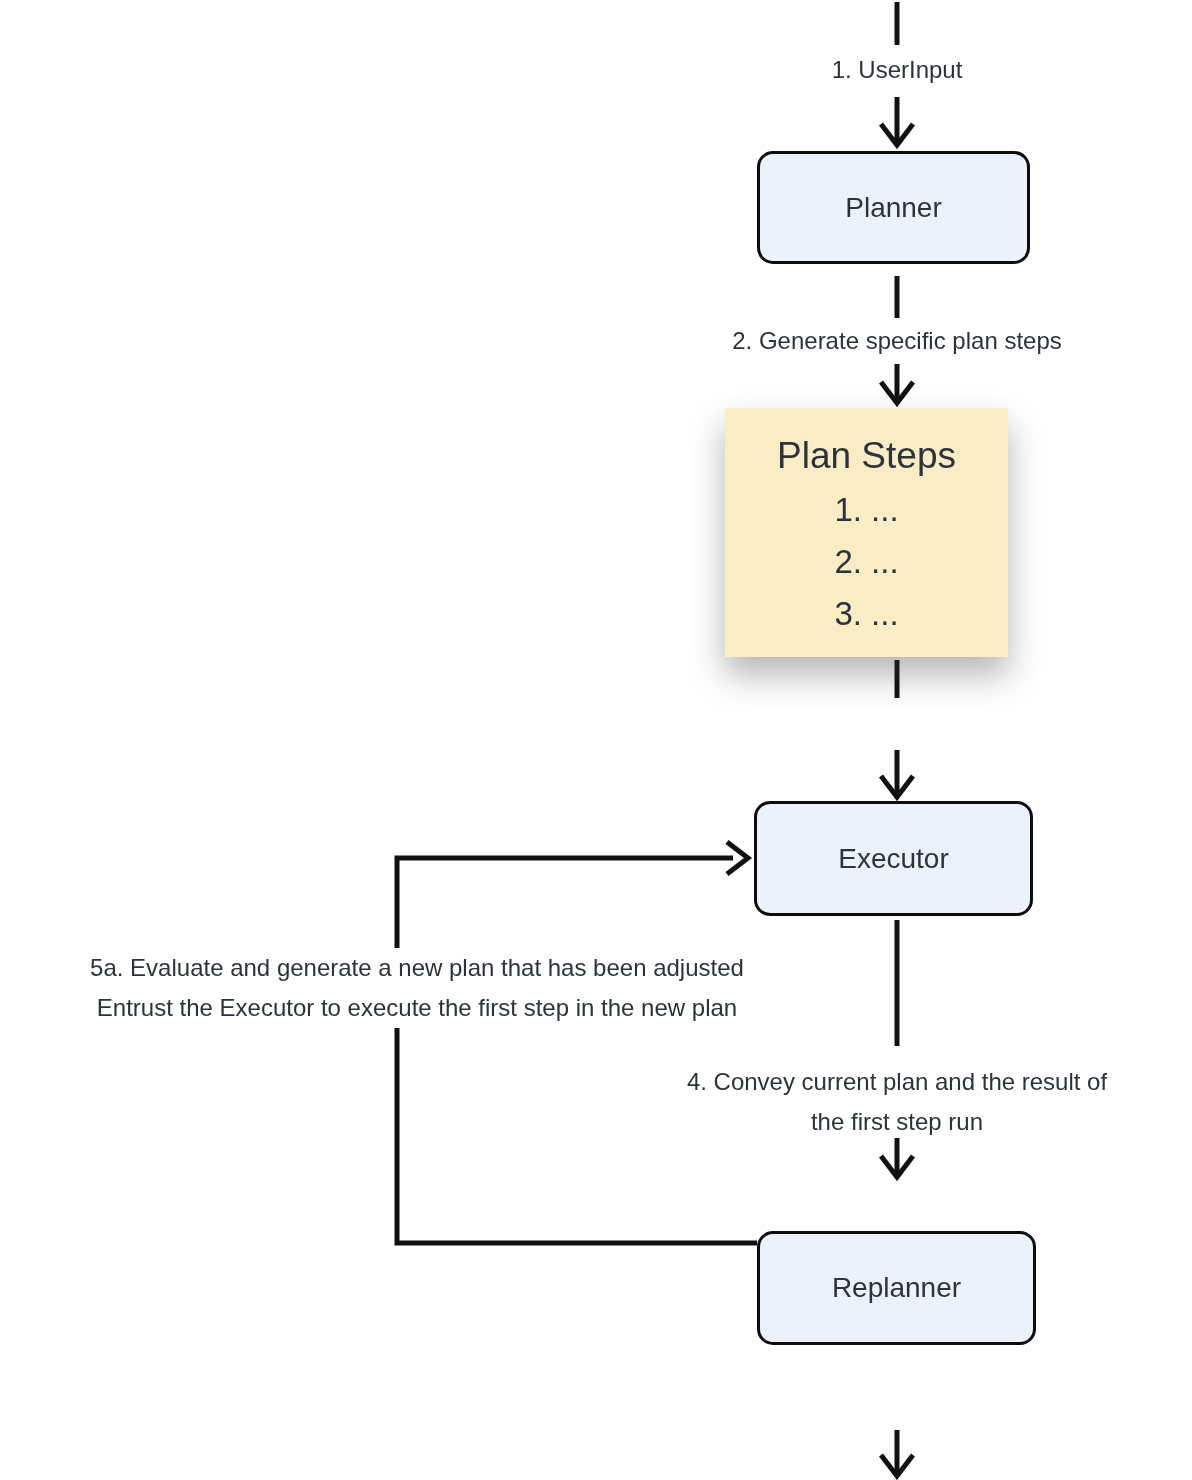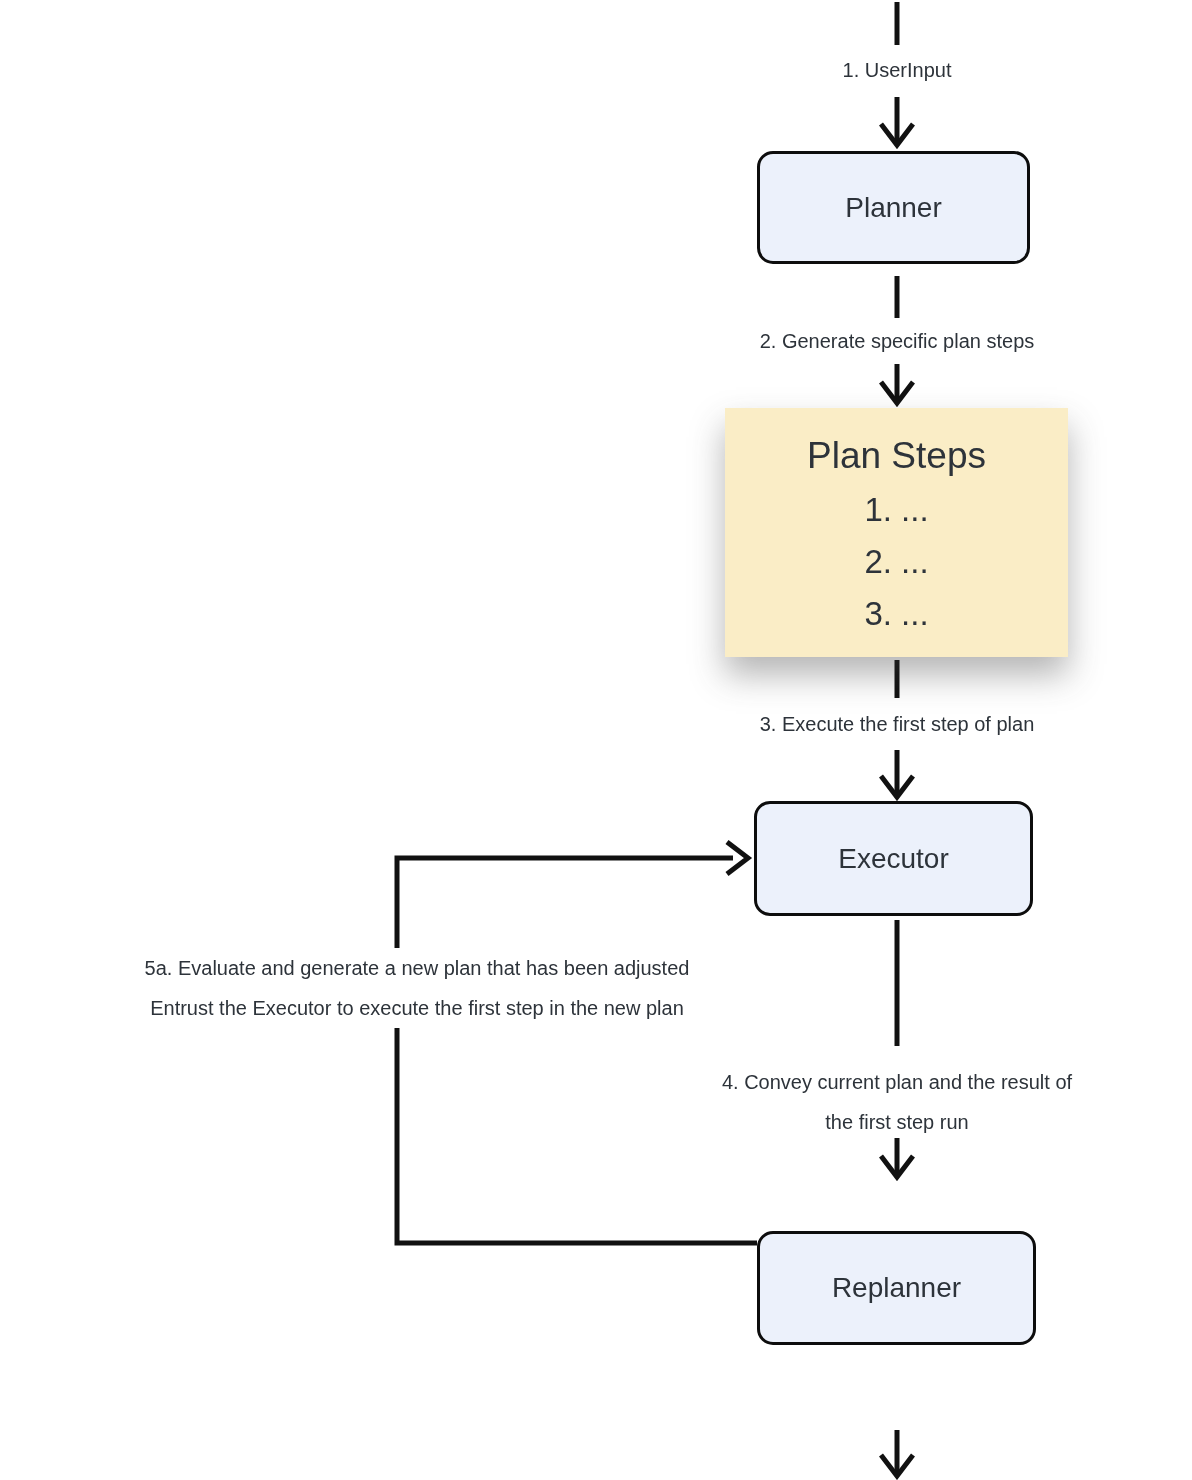--- a/index.html
+++ b/index.html
@@ -34,40 +34,40 @@
     font-size: 28px;
     color: #2d333a;
   }
   .node-planner   { left: 757px; top: 151px;  width: 273px; height: 113px; }
   .node-executor  { left: 754px; top: 801px;  width: 279px; height: 115px; }
   .node-replanner { left: 757px; top: 1185px; width: 279px; height: 114px; margin-top: 46px; }
   .node-plansteps {
     position: absolute;
     box-sizing: border-box;
     left: 725px; top: 408px;
-    width: 343px; height: 249px;
+    width: 283px; height: 249px;
     background: #FAEDC6;
     box-shadow: 0 18px 32px rgba(60,60,60,0.38);
     text-align: center;
     padding-top: 20px;
   }
   .plansteps-title {
     font-size: 37px;
     line-height: 56px;
     color: #2d333a;
   }
   .plansteps-item {
     font-size: 33px;
     line-height: 52px;
     color: #2d333a;
   }
   .edge-label {
     position: absolute;
     transform: translateX(-50%);
-    font-size: 20px;
+    font-size: 24px;
     line-height: 40px;
     text-align: center;
     white-space: nowrap;
     color: #2d333a;
   }
   .edge-label.bg-white {
     background: #ffffff;
     padding: 0 4px;
     margin-left: 20px;
   }
@@ -129,21 +129,20 @@
   </div>
 
   <div class="node node-replanner">
     <span>Replanner</span>
   </div>
 
   <div class="edge-label" style="left:897px; top:50px;">1. UserInput</div>
 
   <div class="edge-label" style="left:897px; top:321px;">2. Generate specific plan steps</div>
 
-  <div class="edge-label" style="left:897px; top:704px;">3. Execute the first step of plan</div>
 
   <div class="edge-label" style="left:897px; top:1062px;">
     <div>4. Convey current plan and the result of</div>
     <div>the first step run</div>
   </div>
 
   <div class="edge-label bg-white" style="left:397px; top:948px;">
     <div>5a. Evaluate and generate a new plan that has been adjusted</div>
     <div>Entrust the Executor to execute the first step in the new plan</div>
   </div>

